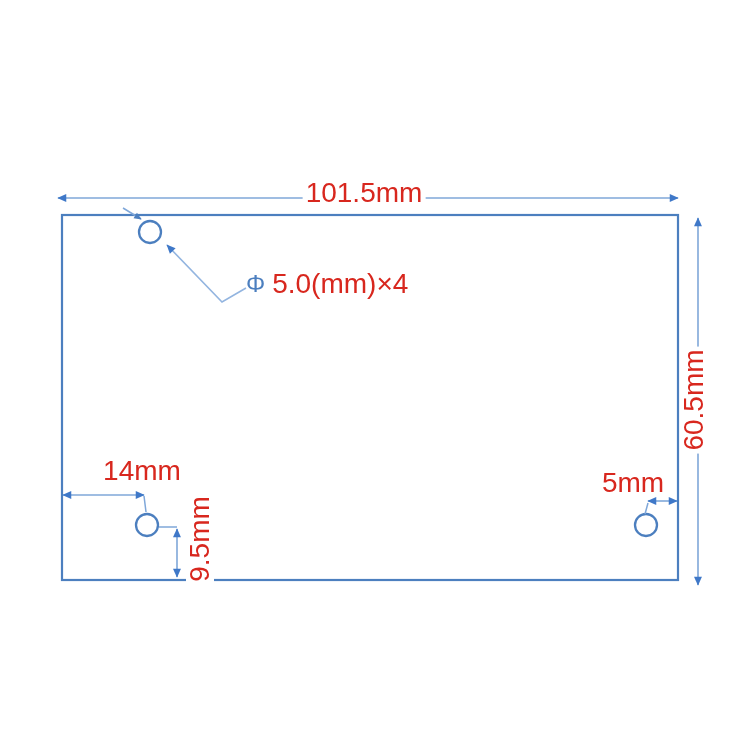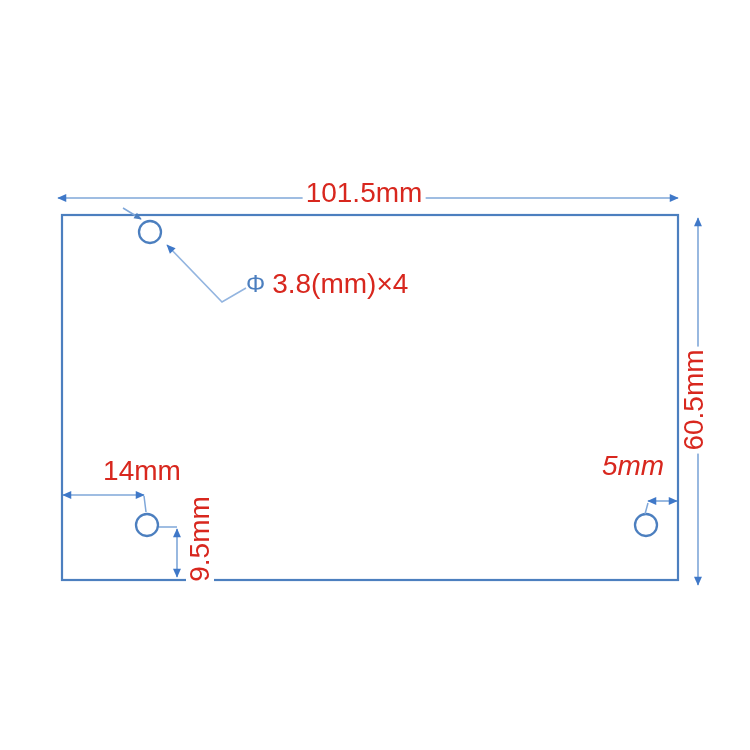--- a/index.html
+++ b/index.html
@@ -92,22 +92,22 @@
     <line x1="648" y1="501" x2="677" y2="501" stroke="#7fa7d9" stroke-width="1.6" marker-start="url(#arr)" marker-end="url(#arr)"></line>
     <path d="M648 503 L645 514" fill="none" stroke="#7fa7d9" stroke-width="1.5"></path>
   </svg>
 
   <div class="dim-label" style="left:364px; top:193px;">101.5mm</div>
 
   <div class="dim-label vertical" style="left:694px; top:400px;">60.5mm</div>
 
   <div class="hole-note" style="left:246px; top:284px;">
     <span class="phi">Φ</span>
-    <span class="note-text">3.8(mm)×4</span>
+    <span class="note-text">5.0(mm)×4</span>
   </div>
 
   <div class="dim-label" style="left:109px; top:471px;margin-left:33px;">14mm</div>
 
   <div class="dim-label vertical" style="left:200px; top:539px;">9.5mm</div>
 
-  <div class="dim-label" style="left:633px; top:466px;font-style:italic;">5mm</div>
+  <div class="dim-label" style="left:633px; top:483px;">5mm</div>
 
 </div>
 
 </body></html>

